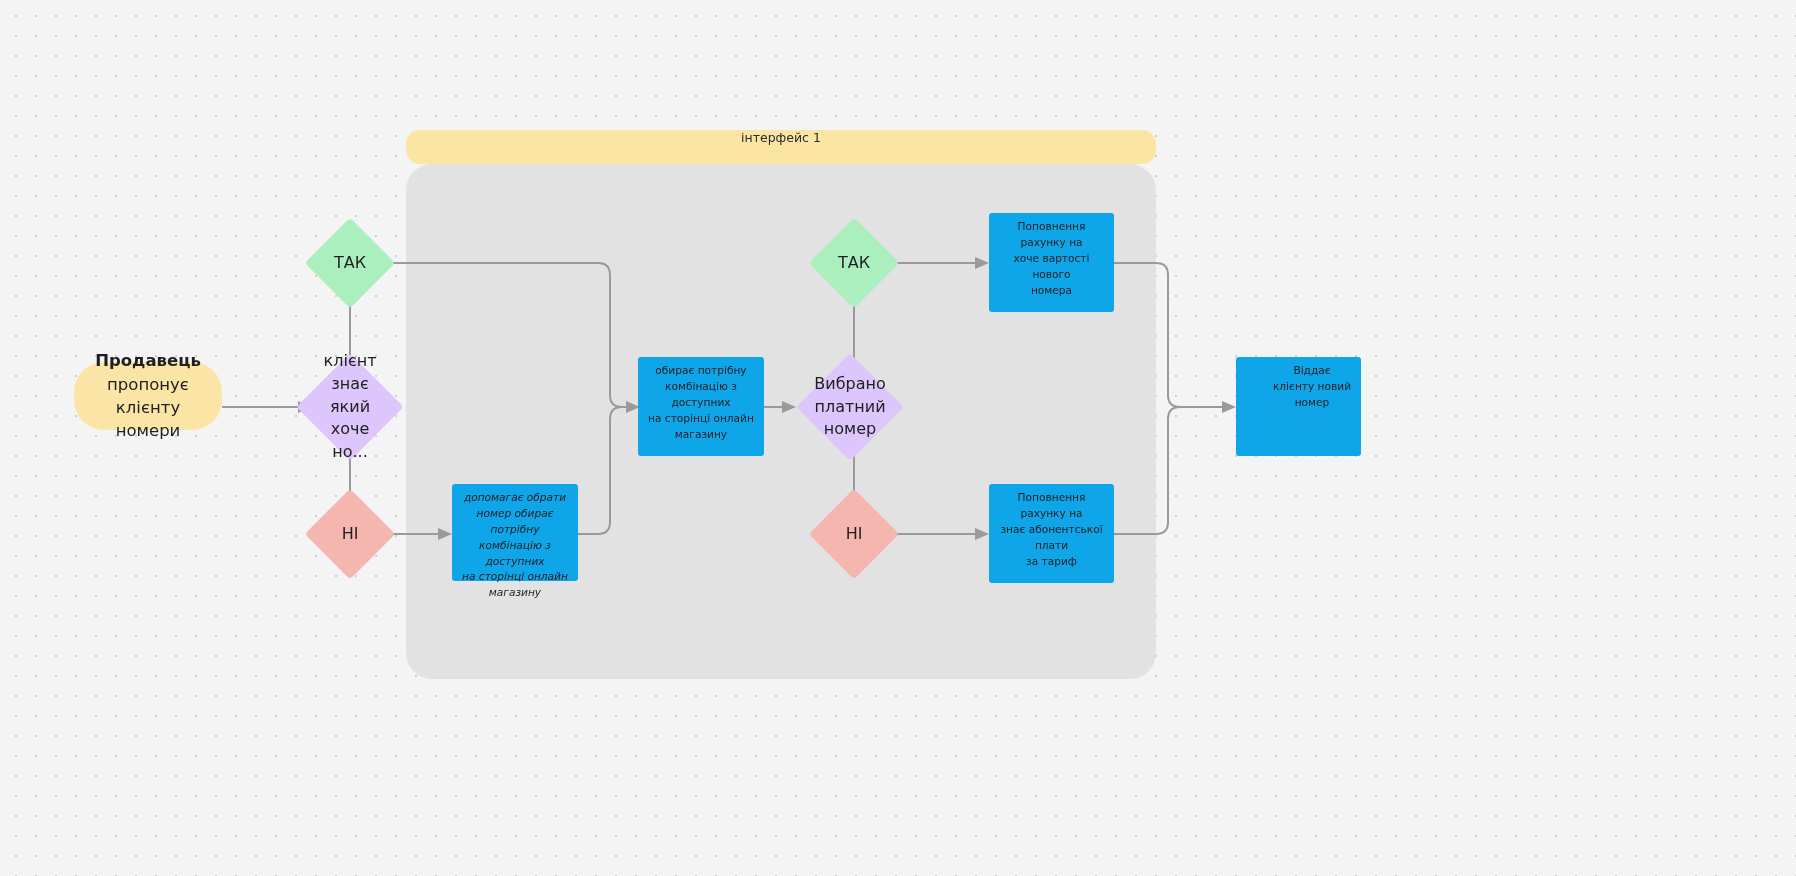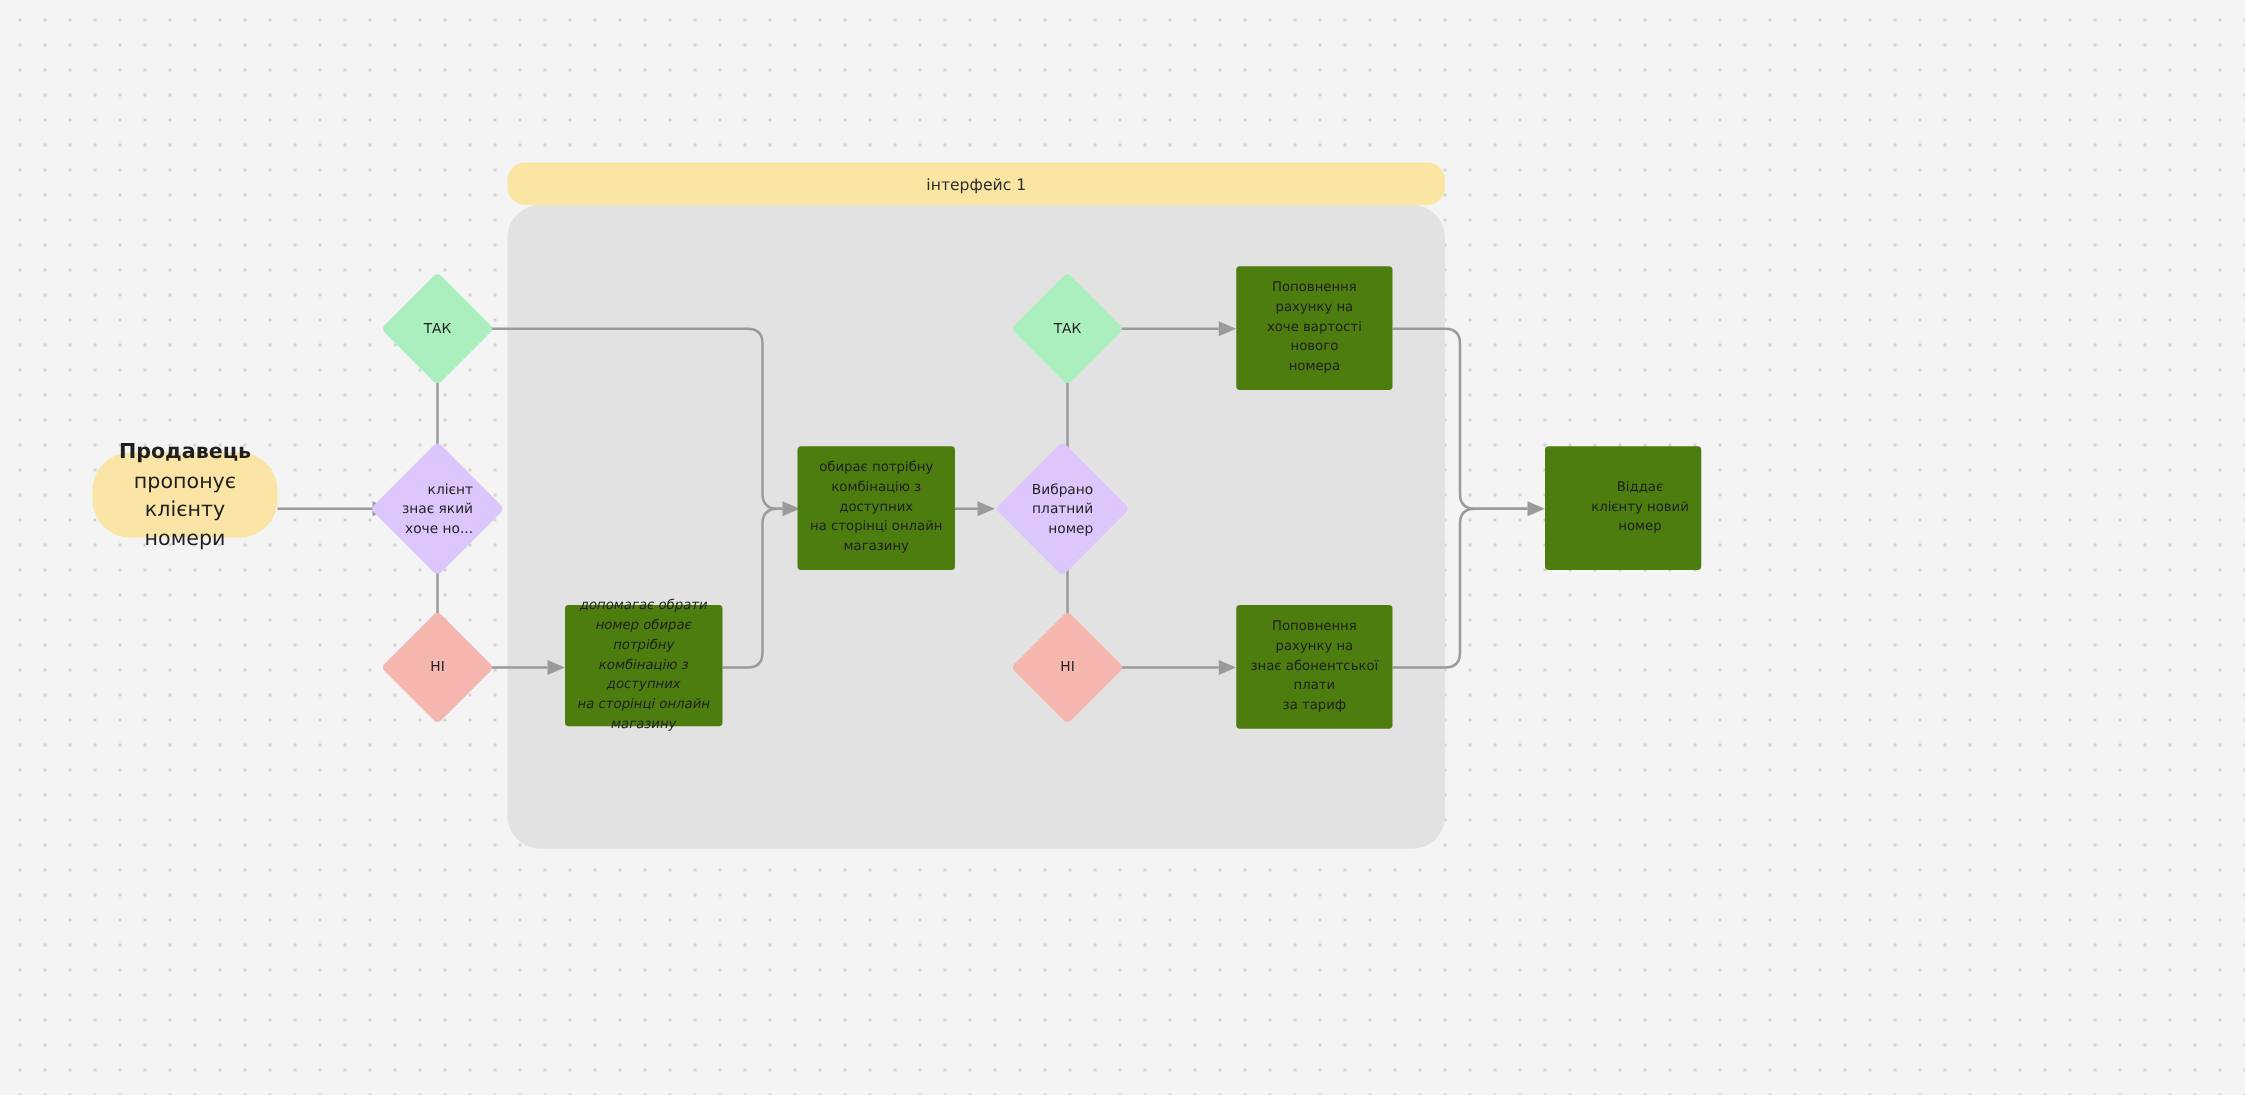--- a/index.html
+++ b/index.html
@@ -18,21 +18,21 @@
     position: relative;
   }
   #canvas {
     position: absolute;
     inset: 0;
   }
   .node {
     position: absolute;
     box-sizing: border-box;
     display: flex;
-    align-items: center;
+    align-items: flex-start;
     justify-content: center;
     text-align: center;
     color: #1f1f1f;
   }
 
   
   .lane-header {
     background: #fae6a2;
     border-radius: 14px;
     font-size: 12.5px;
@@ -48,21 +48,21 @@
     background: #fae4a6;
     border-radius: 30px;
     flex-direction: column;
     line-height: 1.42;
     font-size: 16.5px;
     padding: 6px 10px;
   }
   .start-node .l1 { font-weight: bold; }
 
   .proc-node {
-    background: #4d7c0f;
+    background: #0ea5e9;
     border-radius: 3px;
     font-size: 10.6px;
     line-height: 1.5;
     padding: 6px 9px;
   }
 
   .diamond {
     position: absolute;
   }
   .diamond .dia-shape {
@@ -70,22 +70,22 @@
     inset: 0;
     transform: rotate(45deg);
     border-radius: 4px;
   }
   .diamond .dia-label {
     position: absolute;
     inset: 0;
     display: flex;
     align-items: center;
     justify-content: center;
-    text-align: right;
-    font-size: 11px;
+    text-align: center;
+    font-size: 16px;
     line-height: 1.42;
     color: #1f1f1f;
     pointer-events: none;
   }
   .dia-purple .dia-shape { background: #dcc6fb; }
   .dia-green  .dia-shape { background: #acefbe; }
   .dia-red    .dia-shape { background: #f5b6b0; }
 
   svg.edges {
     position: absolute;

